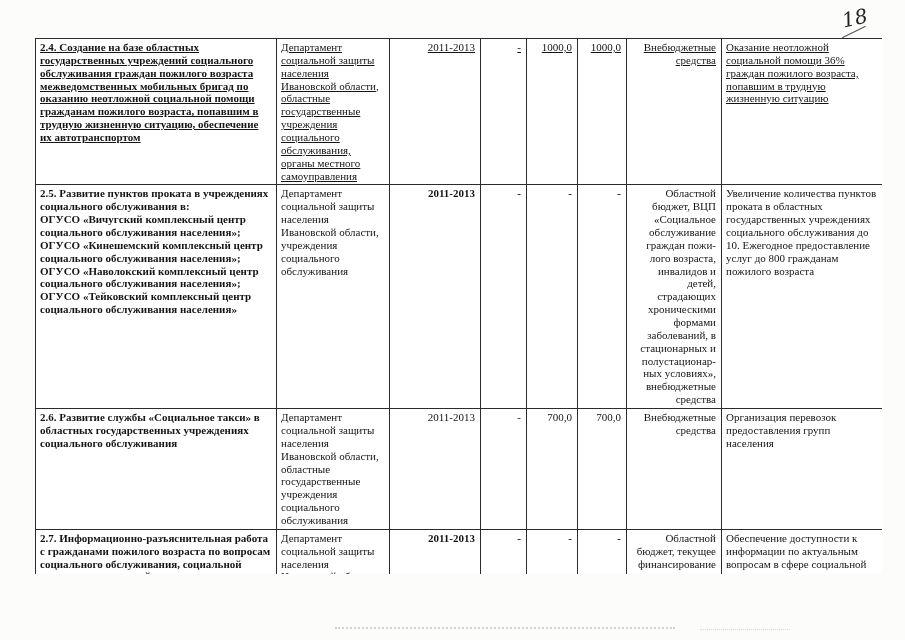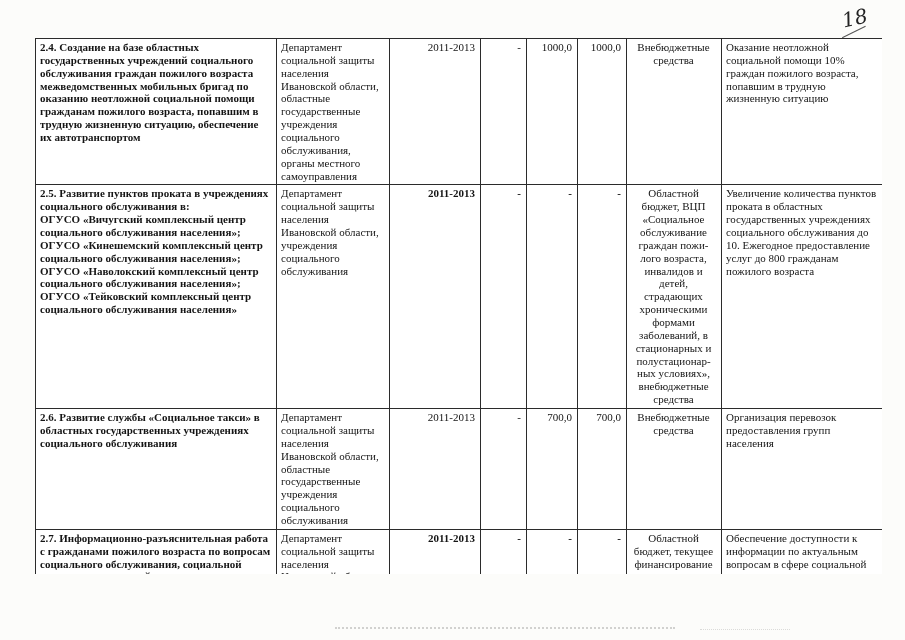--- a/index.html
+++ b/index.html
@@ -46,27 +46,27 @@
   }
   td {
     border: 1px solid #2b2b2b;
     vertical-align: top;
     padding: 2px 5px 2px 4px;
     font-size: 11px;
     line-height: 1.17;
     white-space: pre-line;
     overflow: hidden;
   }
-  tr.r0 { height: 137px; }
+  tr.r0 { height: 137px; text-decoration: underline; }
   tr.r1 { height: 210px; }
   tr.r2 { height: 110px; }
   tr.r3 { height: 130px; }
   .c-act   { font-weight: bold; }
   .c-num   { text-align: right; }
-  .c-src   { text-align: center; }
+  .c-src   { text-align: right; }
   .c-res   { }
   .bold    { font-weight: bold; }
   .artifact {
     position: absolute;
     left: 335px;
     top: 627px;
     width: 340px;
     border-top: 2px dotted rgba(110,110,110,.30);
   }
   .artifact2 {
@@ -106,21 +106,21 @@
 учреждения
 социального
 обслуживания,
 органы местного
 самоуправления</td>
         <td class="c-num">2011-2013</td>
         <td class="c-num">-</td>
         <td class="c-num">1000,0</td>
         <td class="c-num">1000,0</td>
         <td class="c-src">Внебюджетные средства</td>
-        <td class="c-res">Оказание неотложной социальной помощи 10% граждан пожилого возраста, попавшим в трудную жизненную ситуацию</td>
+        <td class="c-res">Оказание неотложной социальной помощи 36% граждан пожилого возраста, попавшим в трудную жизненную ситуацию</td>
       </tr>
       <tr class="r1">
         <td class="c-act">2.5. Развитие пунктов проката в учреждениях социального обслуживания в:
 ОГУСО «Вичугский комплексный центр социального обслуживания населения»;
 ОГУСО «Кинешемский комплексный центр социального обслуживания населения»;
 ОГУСО «Наволокский комплексный центр социального обслуживания населения»;
 ОГУСО «Тейковский комплексный центр социального обслуживания населения»</td>
         <td>Департамент
 социальной защиты
 населения

